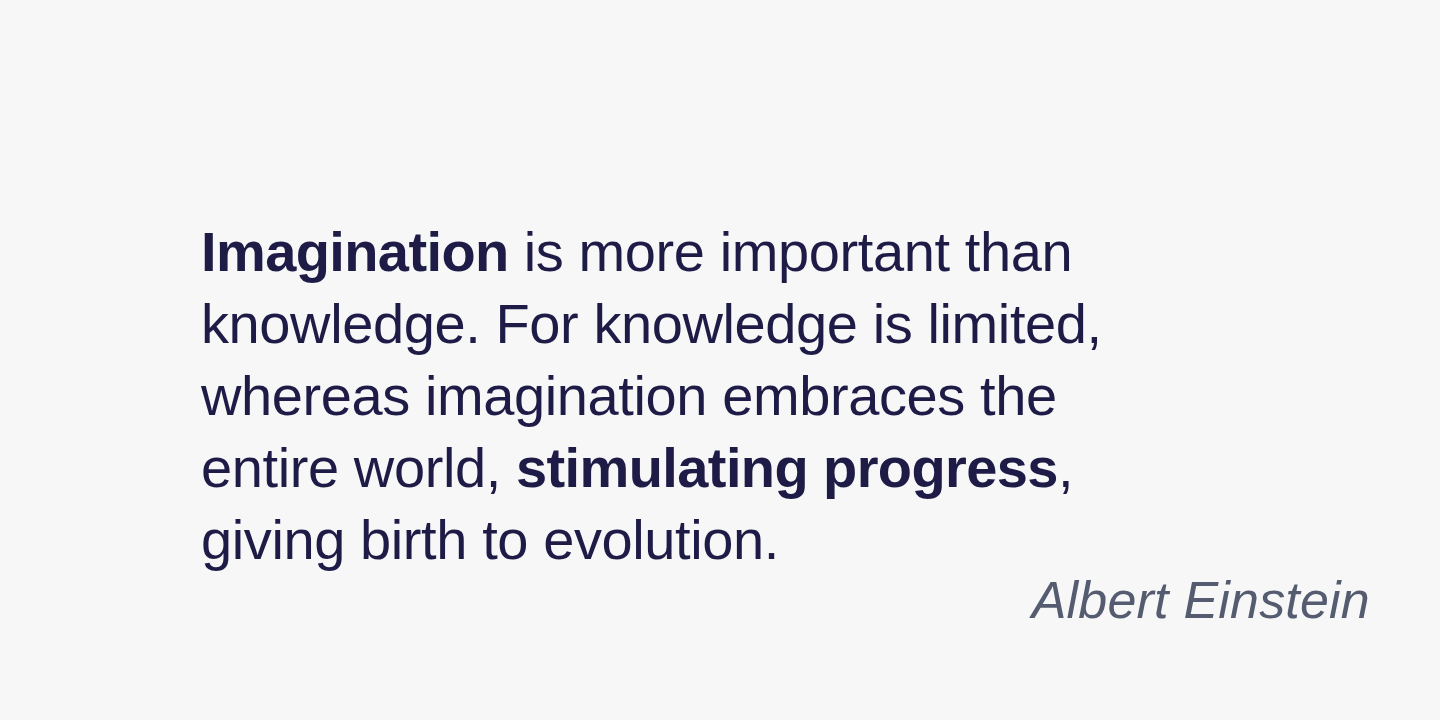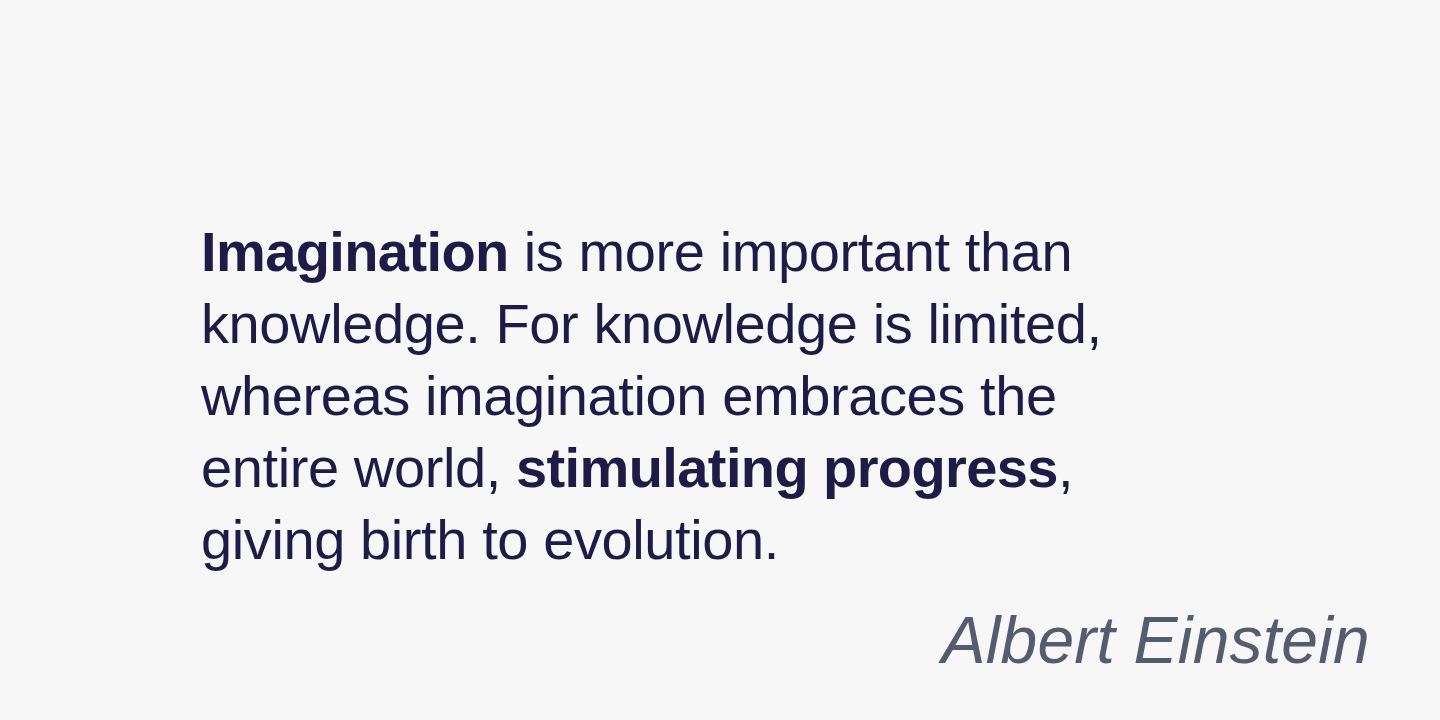--- a/index.html
+++ b/index.html
@@ -37,22 +37,22 @@
     display: block;
     white-space: pre;
   }
   .em {
     font-weight: 700;
     letter-spacing: -0.6px;
   }
   #attribution {
     position: absolute;
     right: 70px;
-    top: 606px;
-    font-size: 66px;
+    top: 566px;
+    font-size: 52px;
     line-height: 68px;
     font-style: italic;
     font-weight: 400;
     letter-spacing: 0.2px;
     color: #555C70;
     text-align: right;
     white-space: pre;
   }
 </style>
 </head>

